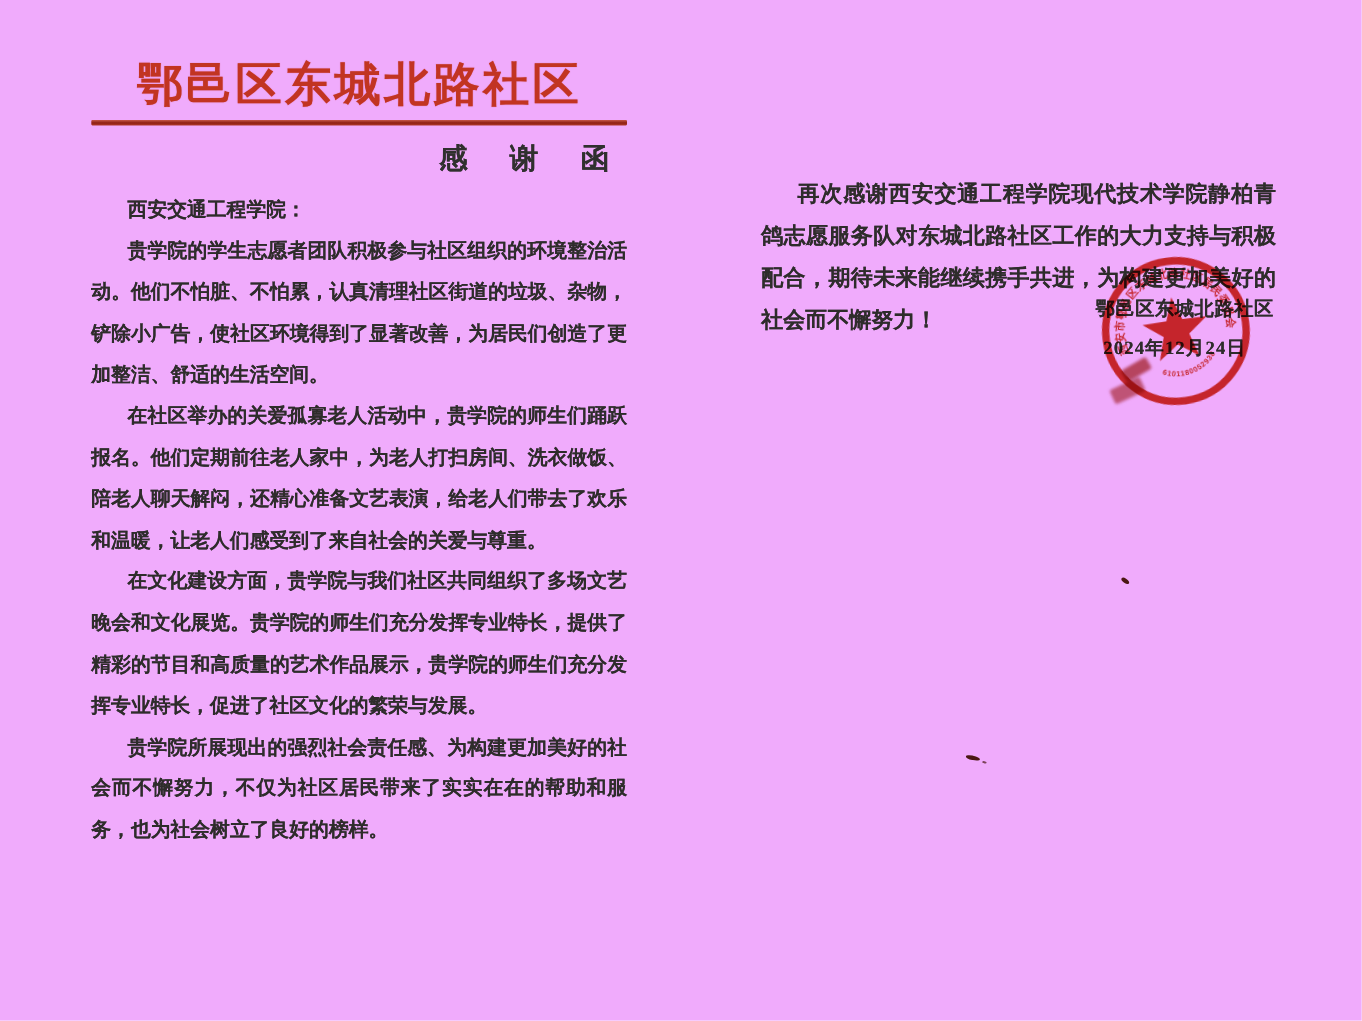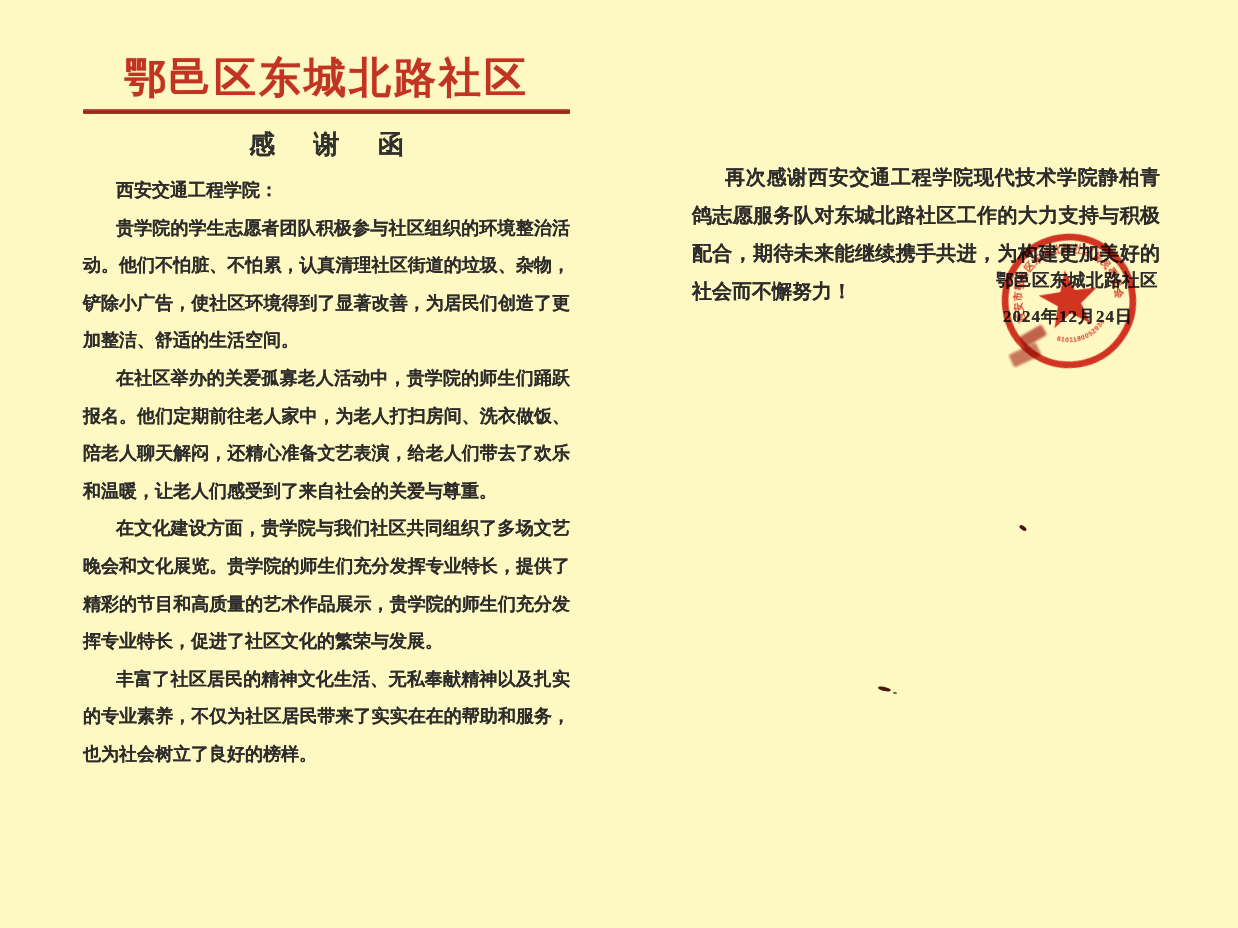--- a/index.html
+++ b/index.html
@@ -1,27 +1,27 @@
 <!DOCTYPE html>
 <html><head>
 <meta charset="utf-8">
 <style>
   html,body{margin:0;padding:0;}
   body{width:1238px;height:928px;background:#ffffff;overflow:hidden;
        font-family:"Liberation Serif","DejaVu Serif",serif;}
-  .scan{position:relative;width:1238px;height:928px;background:#fef9c3;}
+  .scan{position:relative;width:1238px;height:928px;background:#f0abfc;}
 
   
   .page-left{position:absolute;left:83px;top:55px;width:487px;}
   .letterhead{margin:0;text-align:center;font-size:42px;font-weight:bold;
               color:#c23422;letter-spacing:3px;line-height:1.12;
               text-shadow:0 0 1px rgba(194,52,34,.55);}
   .rule{margin-top:7px;height:5px;border-radius:1px;
         background:linear-gradient(180deg,#c95a4b 0%,#8e1f13 55%,#b03a2a 100%);}
-  .letter-title{margin-top:13px;text-align:center;font-size:26px;font-weight:bold;
+  .letter-title{margin-top:13px;text-align:right;font-size:26px;font-weight:bold;
                 color:#30302e;letter-spacing:16px;text-indent:16px;
                 text-shadow:0 0 .6px rgba(40,40,40,.8);}
   .bodytext{margin-top:10px;color:#2e2c2b;font-size:18px;line-height:37.6px;
             text-align:justify;font-weight:600;
             text-shadow:0 0 .5px rgba(46,44,43,.75);}
   .bodytext p{margin:0;text-indent:33px;}
 
   
   .page-right{position:absolute;left:692px;top:158px;width:468px;}
   .page-right .bodytext{margin-top:0;font-size:20px;line-height:38px;}
@@ -55,21 +55,21 @@
   <div class="page-left">
     <h1 class="letterhead">鄂邑区东城北路社区</h1>
     <div class="rule"></div>
     <div class="letter-title">感 谢 函</div>
 
     <div class="bodytext">
       <p>西安交通工程学院：</p>
       <p>贵学院的学生志愿者团队积极参与社区组织的环境整治活动。他们不怕脏、不怕累，认真清理社区街道的垃圾、杂物，铲除小广告，使社区环境得到了显著改善，为居民们创造了更加整洁、舒适的生活空间。</p>
       <p>在社区举办的关爱孤寡老人活动中，贵学院的师生们踊跃报名。他们定期前往老人家中，为老人打扫房间、洗衣做饭、陪老人聊天解闷，还精心准备文艺表演，给老人们带去了欢乐和温暖，让老人们感受到了来自社会的关爱与尊重。</p>
       <p>在文化建设方面，贵学院与我们社区共同组织了多场文艺晚会和文化展览。贵学院的师生们充分发挥专业特长，提供了精彩的节目和高质量的艺术作品展示，贵学院的师生们充分发挥专业特长，促进了社区文化的繁荣与发展。</p>
-      <p>丰富了社区居民的精神文化生活、无私奉献精神以及扎实的专业素养，不仅为社区居民带来了实实在在的帮助和服务，也为社会树立了良好的榜样。</p>
+      <p>贵学院所展现出的强烈社会责任感、为构建更加美好的社会而不懈努力，不仅为社区居民带来了实实在在的帮助和服务，也为社会树立了良好的榜样。</p>
     </div>
   </div>
 
   <div class="page-right">
     <div class="bodytext">
       <p>再次感谢西安交通工程学院现代技术学院静柏青鸽志愿服务队对东城北路社区工作的大力支持与积极配合，期待未来能继续携手共进，为构建更加美好的社会而不懈努力！</p>
     </div>
   </div>
 
   <div class="sig-org">鄂邑区东城北路社区</div>

